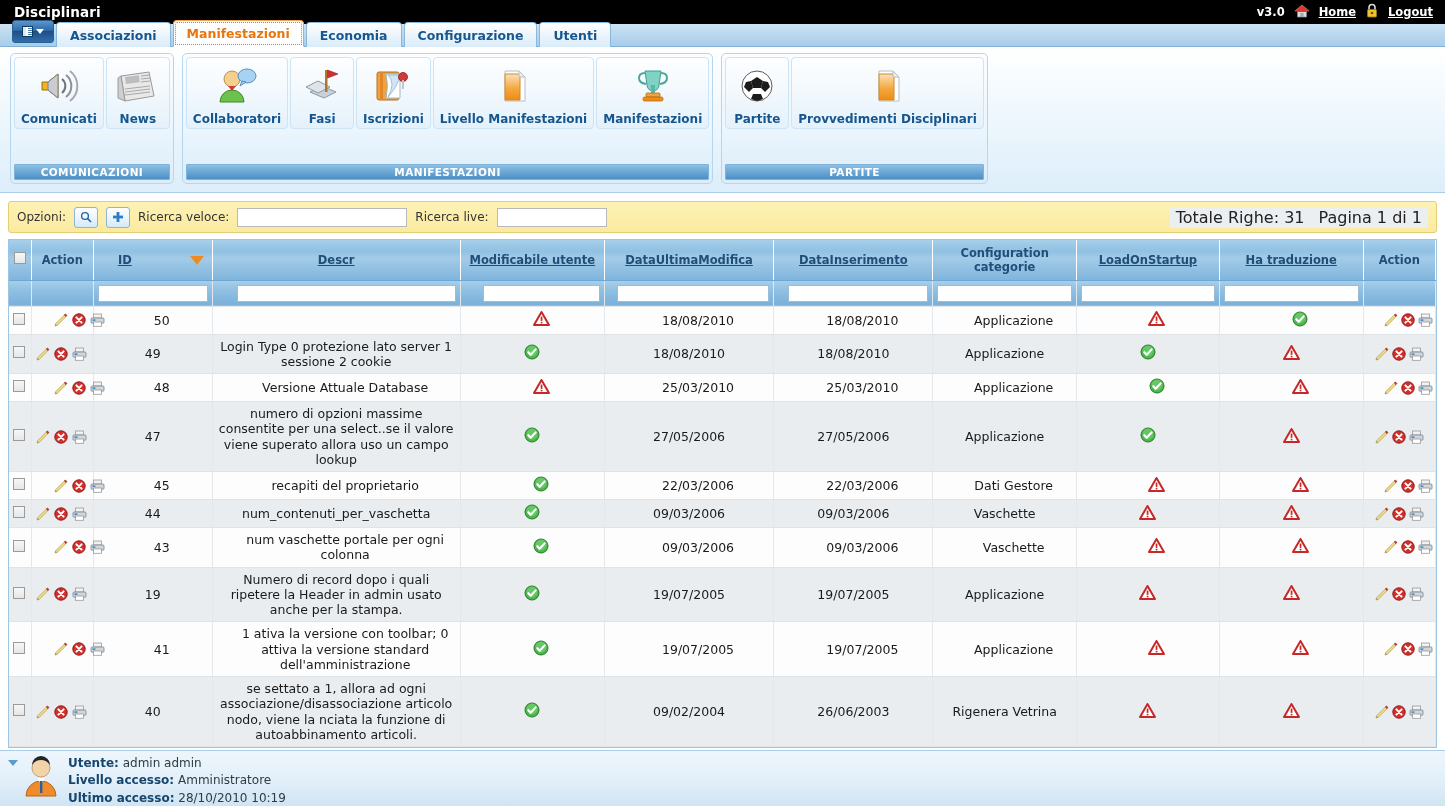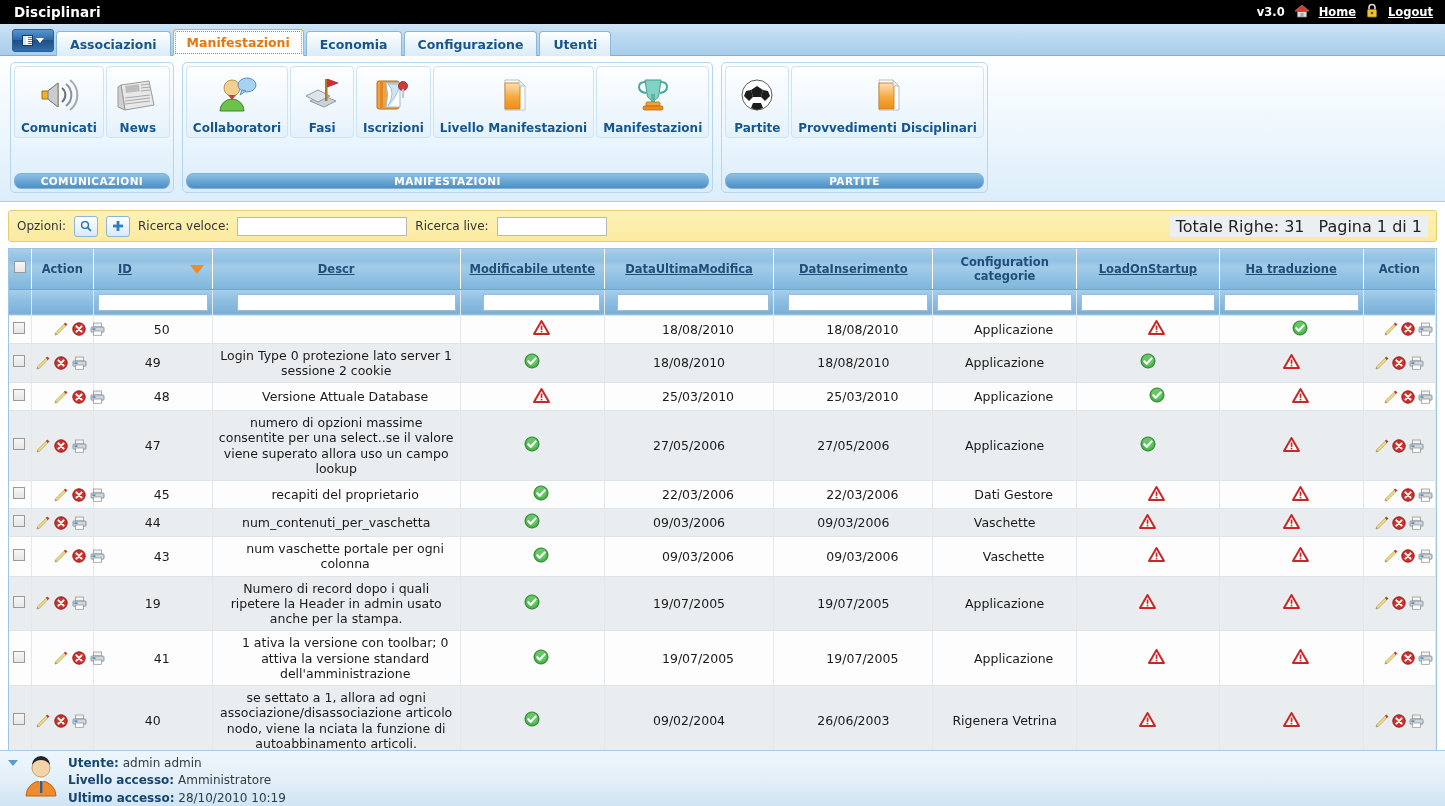--- a/index.html
+++ b/index.html
@@ -41,21 +41,21 @@
     color: #ffffff;
     text-decoration: underline;
     font-weight: bold;
     cursor: pointer;
     text-align: right;
   }
   .ti { display: inline-block; vertical-align: middle; }
 
   
   .tabstrip {
-    height: 32px;
+    height: 23px;
     background: linear-gradient(to bottom,#cfe4f5 0%, #bcd9f0 40%, #a9cde9 100%);
     border-bottom: 1px solid #7fb0d6;
     display: flex;
     align-items: flex-end;
     padding-left: 12px;
     gap: 2px;
     position: relative;
   }
   .menu-btn {
     width: 42px; height: 23px;
@@ -145,21 +145,21 @@
   .ritem .lbl {
     color: #16568f;
     font-size: 12px;
     font-weight: bold;
     white-space: nowrap;
     margin-top: 1px;
   }
   .rgroup-title {
     margin-top: 3px;
     height: 16px;
-    border-radius: 7px;
+    border-radius: 1px;
     background: linear-gradient(to bottom,#8dc0e4 0%, #6ba7d5 50%, #4d8fc5 100%);
     color: #ffffff;
     font-size: 10.5px;
     font-weight: bold;
     letter-spacing: .4px;
     display: flex; align-items: center; justify-content: center;
     border: 1px solid #7fb3da;
   }
 
   

